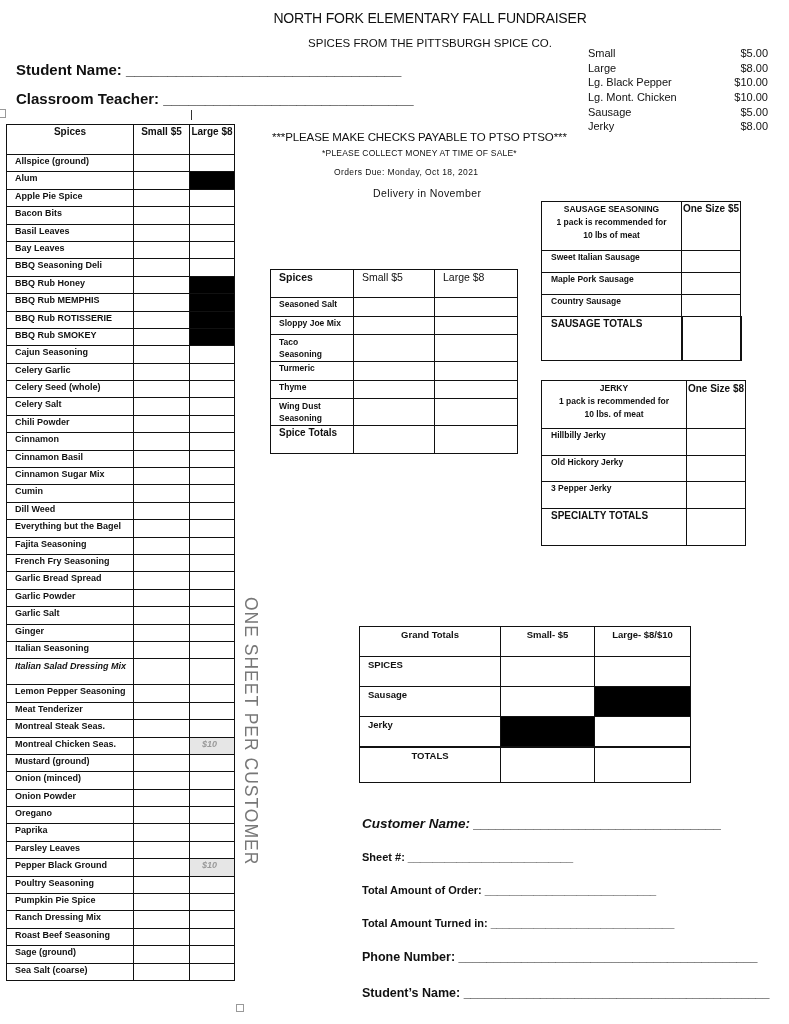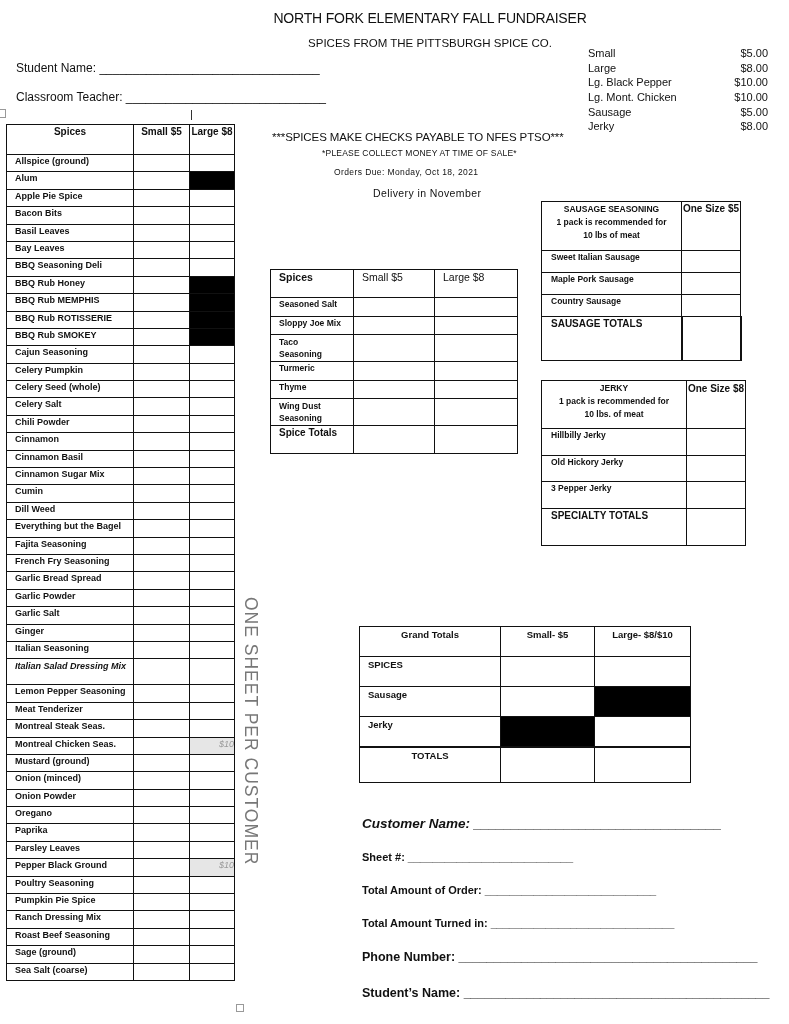--- a/index.html
+++ b/index.html
@@ -1,35 +1,35 @@
 <!DOCTYPE html>
 <html><head>
 <meta charset="utf-8">
 <style>
   * { box-sizing: border-box; margin: 0; padding: 0; }
   html, body { width: 789px; height: 1024px; background: #fff; overflow: hidden; }
   body { position: relative; font-family: "Liberation Sans", sans-serif; color: #111; }
   .abs { position: absolute; }
   .title { left: 0; width: 860px; top: 10px; text-align: center; font-size: 14px; letter-spacing: -0.2px; }
   .subtitle { left: 0; width: 860px; top: 37px; text-align: center; font-size: 11.5px; }
-  .field-line { font-size: 12px; }
+  .field-line { font-size: 15px; font-weight: bold; }
   .price-list { left: 588px; top: 47px; width: 180px; font-size: 11px; }
   .price-row { display: flex; justify-content: space-between; height: 14.7px; }
   .price-row .pv { width: 48px; text-align: right; }
 
   .notice1 { left: 272px; top: 131px; font-size: 11.5px; letter-spacing: -0.1px; }
   .notice2 { left: 322px; top: 148px; font-size: 8.5px; letter-spacing: 0.2px; }
   .notice3 { left: 334px; top: 167px; font-size: 8.5px; letter-spacing: 0.4px; }
   .notice4 { left: 373px; top: 187px; font-size: 10.5px; letter-spacing: 0.4px; }
 
   table { border-collapse: collapse; position: absolute; table-layout: fixed; }
   td, th { border: 1.6px solid #111; vertical-align: top; font-size: 9px; font-weight: bold; padding: 1px 0 0 8px; text-align: left; }
   th { text-align: center; padding-left: 0; font-size: 10px; }
   .blk { background: #000; }
-  .shade { background: #e6e6e6; color: #9a9a9a; font-style: italic; font-weight: normal; text-align: right; padding-left: 4px; }
+  .shade { background: #e6e6e6; color: #9a9a9a; font-style: italic; font-weight: bold; text-align: left; padding-left: 12px; }
 
   #spice-table { left: 6px; top: 124px; width: 228px; }
   #spice-table td { height: 17.4px; }
   #spice-table td.tall { height: 26px; font-style: italic; }
 
   #spice-table2 { left: 270px; top: 269px; width: 247px; }
   #spice-table2 th { text-align: left; font-weight: normal; font-size: 10.5px; padding-left: 8px; }
   #spice-table2 th.first { font-weight: bold; }
   #spice-table2 td { height: 18.5px; font-size: 8.5px; }
   #spice-table2 td.two { height: 27px; }
@@ -90,21 +90,21 @@
     <div class="price-row">
       <span>Sausage</span>
       <span class="pv">$5.00</span>
     </div>
     <div class="price-row">
       <span>Jerky</span>
       <span class="pv">$8.00</span>
     </div>
   </div>
 
-<div class="abs notice1">***SPICES MAKE CHECKS PAYABLE TO NFES PTSO***</div>
+<div class="abs notice1">***PLEASE MAKE CHECKS PAYABLE TO PTSO PTSO***</div>
 <div class="abs notice2">*PLEASE COLLECT MONEY AT TIME OF SALE*</div>
 <div class="abs notice3">Orders Due: Monday, Oct 18, 2021</div>
 <div class="abs notice4">Delivery in November</div>
 
 <table id="spice-table">
   <colgroup>
       <col style="width:127px">
       <col style="width:56px">
       <col style="width:45px">
     </colgroup>
@@ -170,21 +170,21 @@
         <td>BBQ Rub SMOKEY</td>
         <td></td>
         <td class="blk"></td>
       </tr>
       <tr>
         <td>Cajun Seasoning</td>
         <td></td>
         <td></td>
       </tr>
       <tr>
-        <td>Celery Pumpkin</td>
+        <td>Celery Garlic</td>
         <td></td>
         <td></td>
       </tr>
       <tr>
         <td>Celery Seed (whole)</td>
         <td></td>
         <td></td>
       </tr>
       <tr>
         <td>Celery Salt</td>

